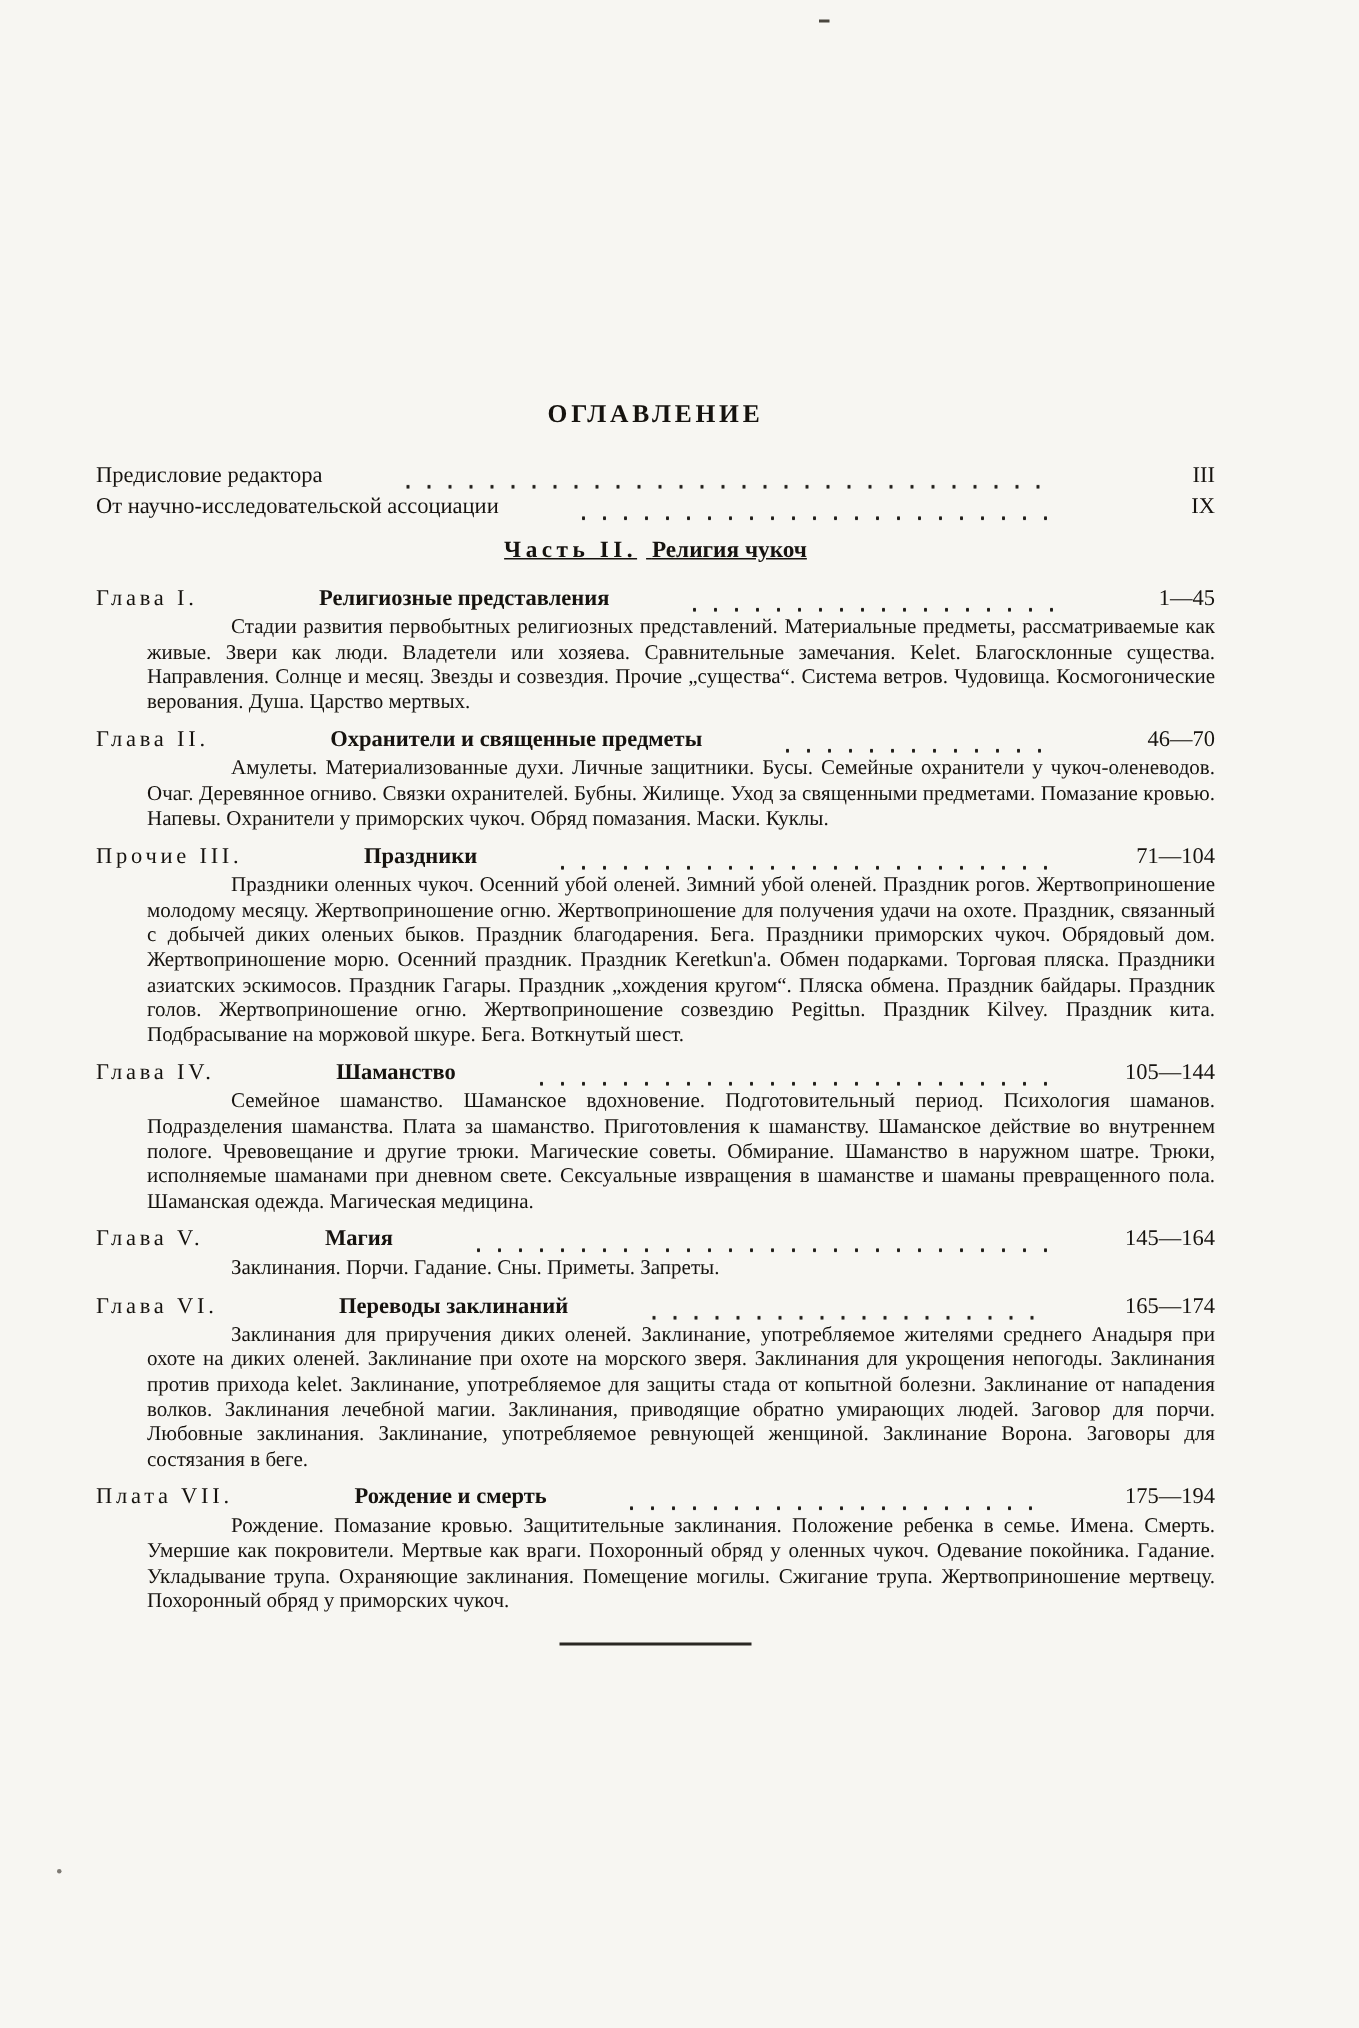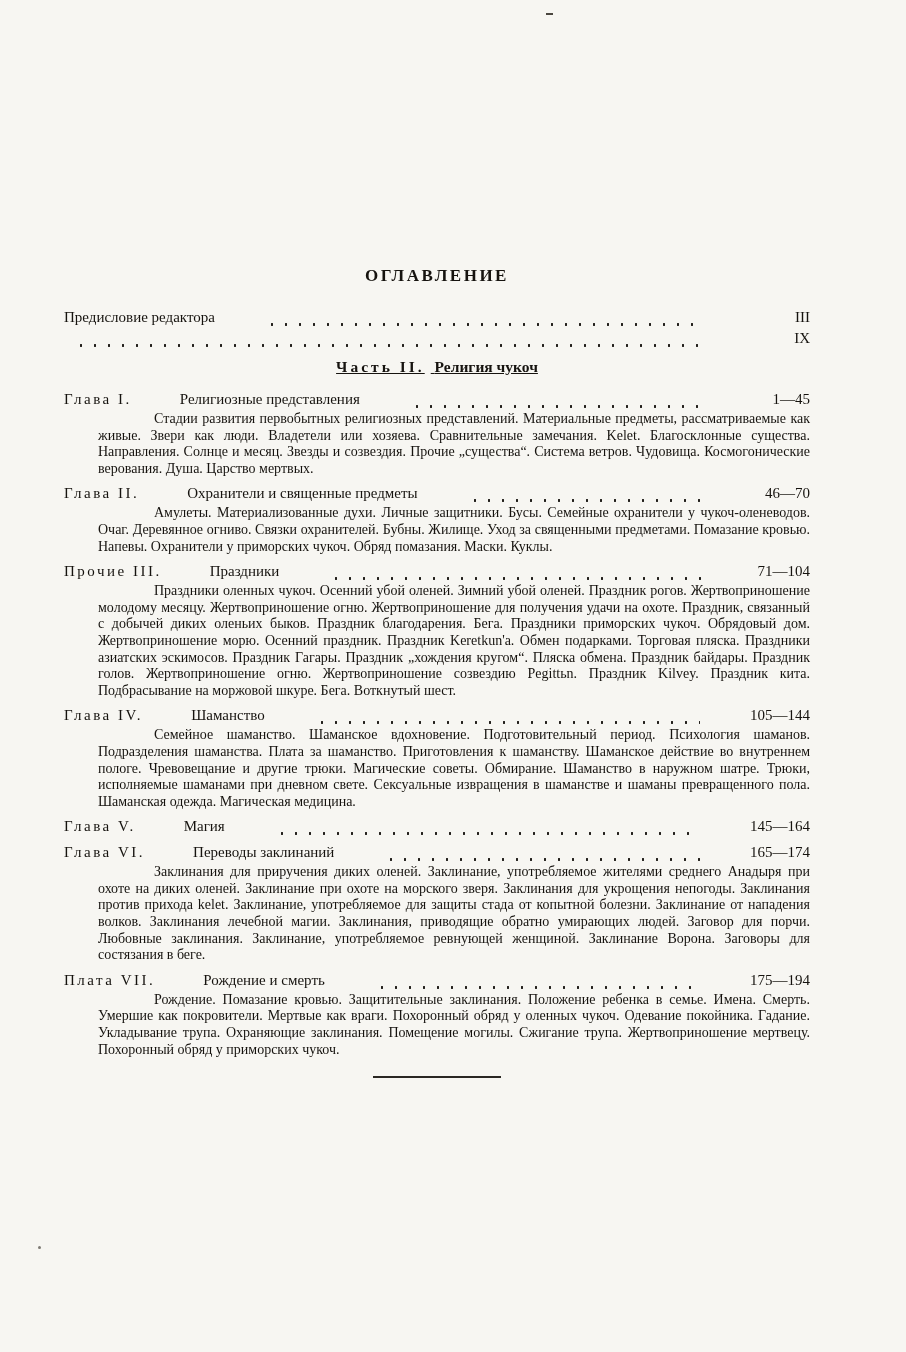--- a/index.html
+++ b/index.html
@@ -55,22 +55,23 @@
     text-decoration: underline;
   }
   .part-label { letter-spacing: 3px; margin-right: 6px; }
   .chapter { margin-bottom: 7px; }
   .ch-label {
     letter-spacing: 2.5px;
     white-space: nowrap;
     margin-right: 8px;
   }
   .ch-title {
-    font-weight: normal;
+    font-weight: bold;
     white-space: nowrap;
+    margin-left: 33px;
   }
   .desc {
     margin: 1px 0 0 34px;
     font-size: 14px;
     line-height: 16.6px;
     text-align: justify;
     text-indent: 56px;
   }
   .end-rule {
     border: none;
@@ -95,20 +96,21 @@
 
   <h1 class="doc-title">ОГЛАВЛЕНИЕ</h1>
 
   <div>
     <div class="toc-row">
       <span>Предисловие редактора</span>
       <span class="dots"></span>
       <span class="pageno">III</span>
     </div>
     <div class="toc-row">
+      <span>От научно-исследовательской ассоциации</span>
       <span class="dots"></span>
       <span class="pageno">IX</span>
     </div>
   </div>
 
   <div class="part-heading">
     <span class="part-label">Часть II.</span>
     <span>Религия чукоч</span>
   </div>
 
@@ -152,20 +154,21 @@
     <p class="desc">Семейное шаманство. Шаманское вдохновение. Подготовительный период. Психология шаманов. Подразделения шаманства. Плата за шаманство. Приготовления к шаманству. Шаманское действие во внутреннем пологе. Чревовещание и другие трюки. Магические советы. Обмирание. Шаманство в наружном шатре. Трюки, исполняемые шаманами при дневном свете. Сексуальные извращения в шаманстве и шаманы превращенного пола. Шаманская одежда. Магическая медицина.</p>
   </div>
 
   <div class="chapter">
     <div class="toc-row">
       <span class="ch-label">Глава V.</span>
       <span class="ch-title">Магия</span>
       <span class="dots"></span>
       <span class="pageno">145—164</span>
     </div>
+    <p class="desc">Заклинания. Порчи. Гадание. Сны. Приметы. Запреты.</p>
   </div>
 
   <div class="chapter">
     <div class="toc-row">
       <span class="ch-label">Глава VI.</span>
       <span class="ch-title">Переводы заклинаний</span>
       <span class="dots"></span>
       <span class="pageno">165—174</span>
     </div>
     <p class="desc">Заклинания для приручения диких оленей. Заклинание, употребляемое жителями среднего Анадыря при охоте на диких оленей. Заклинание при охоте на морского зверя. Заклинания для укрощения непогоды. Заклинания против прихода kelet. Заклинание, употребляемое для защиты стада от копытной болезни. Заклинание от нападения волков. Заклинания лечебной магии. Заклинания, приводящие обратно умирающих людей. Заговор для порчи. Любовные заклинания. Заклинание, употребляемое ревнующей женщиной. Заклинание Ворона. Заговоры для состязания в беге.</p>

